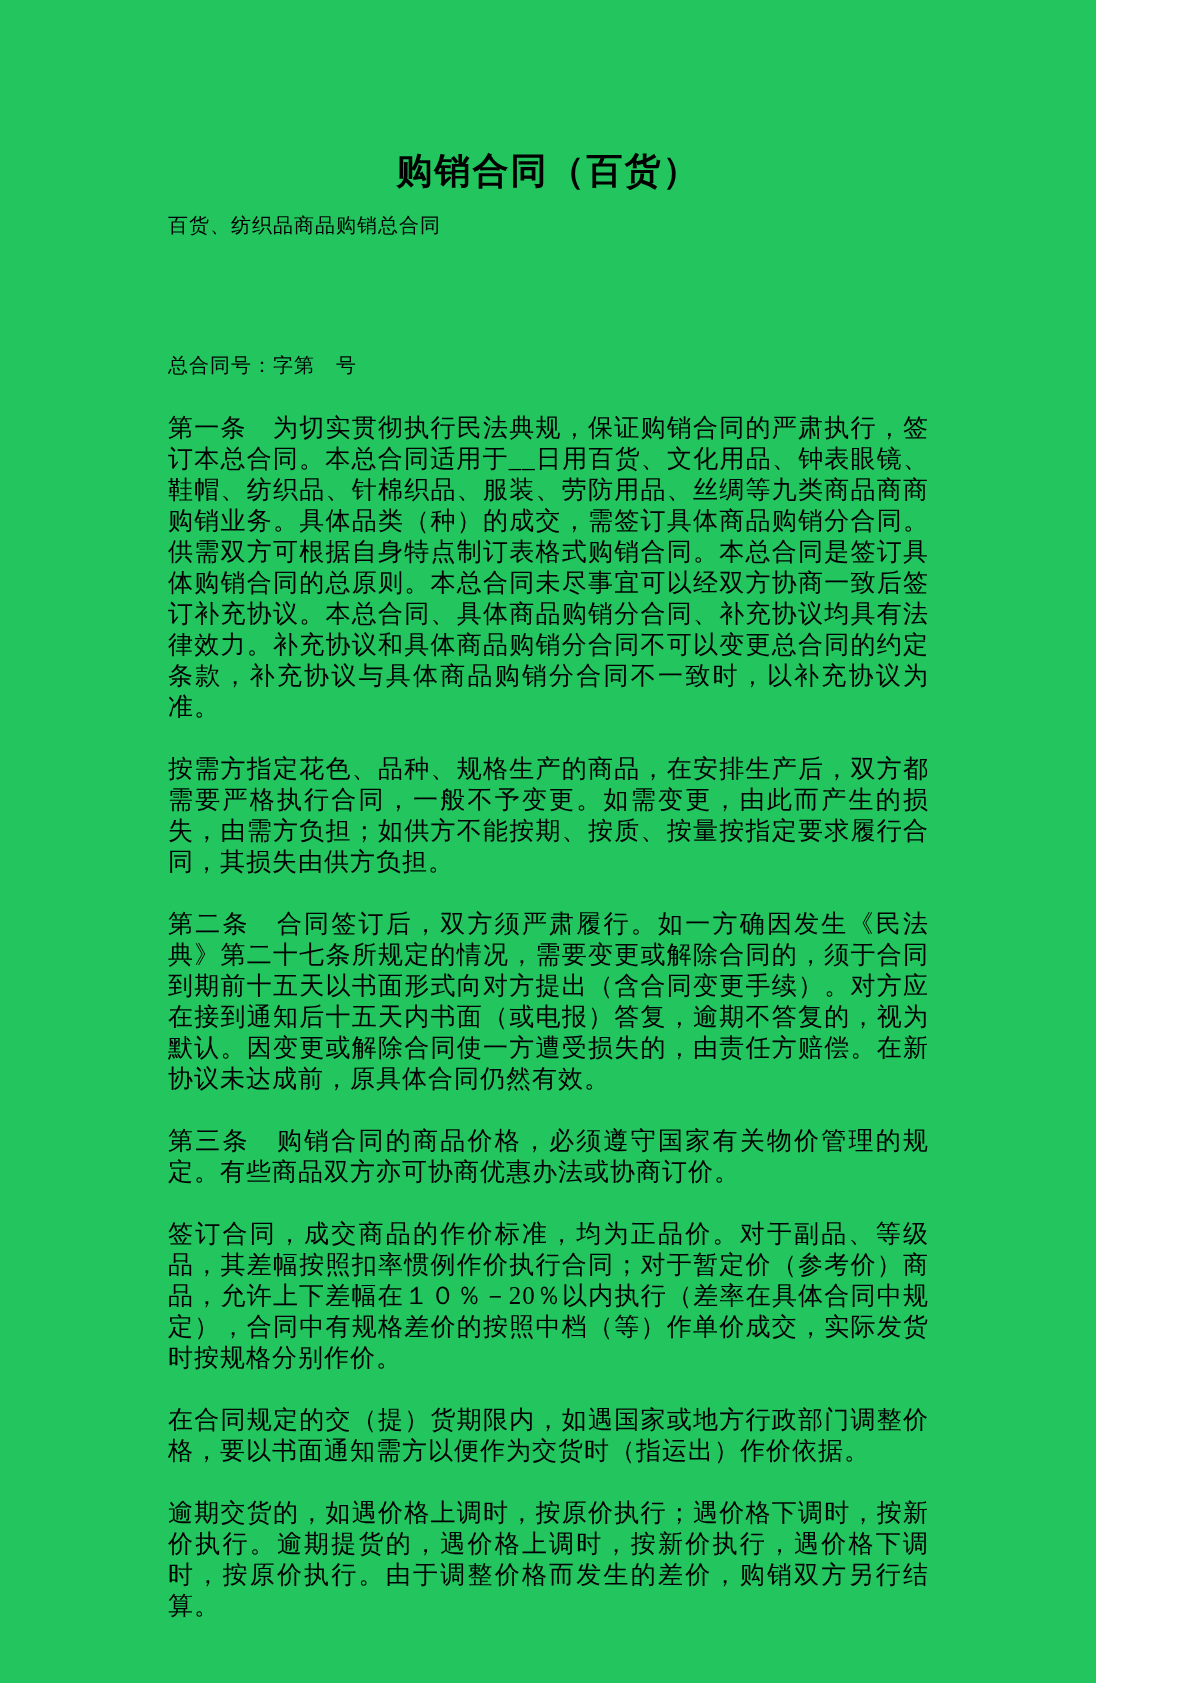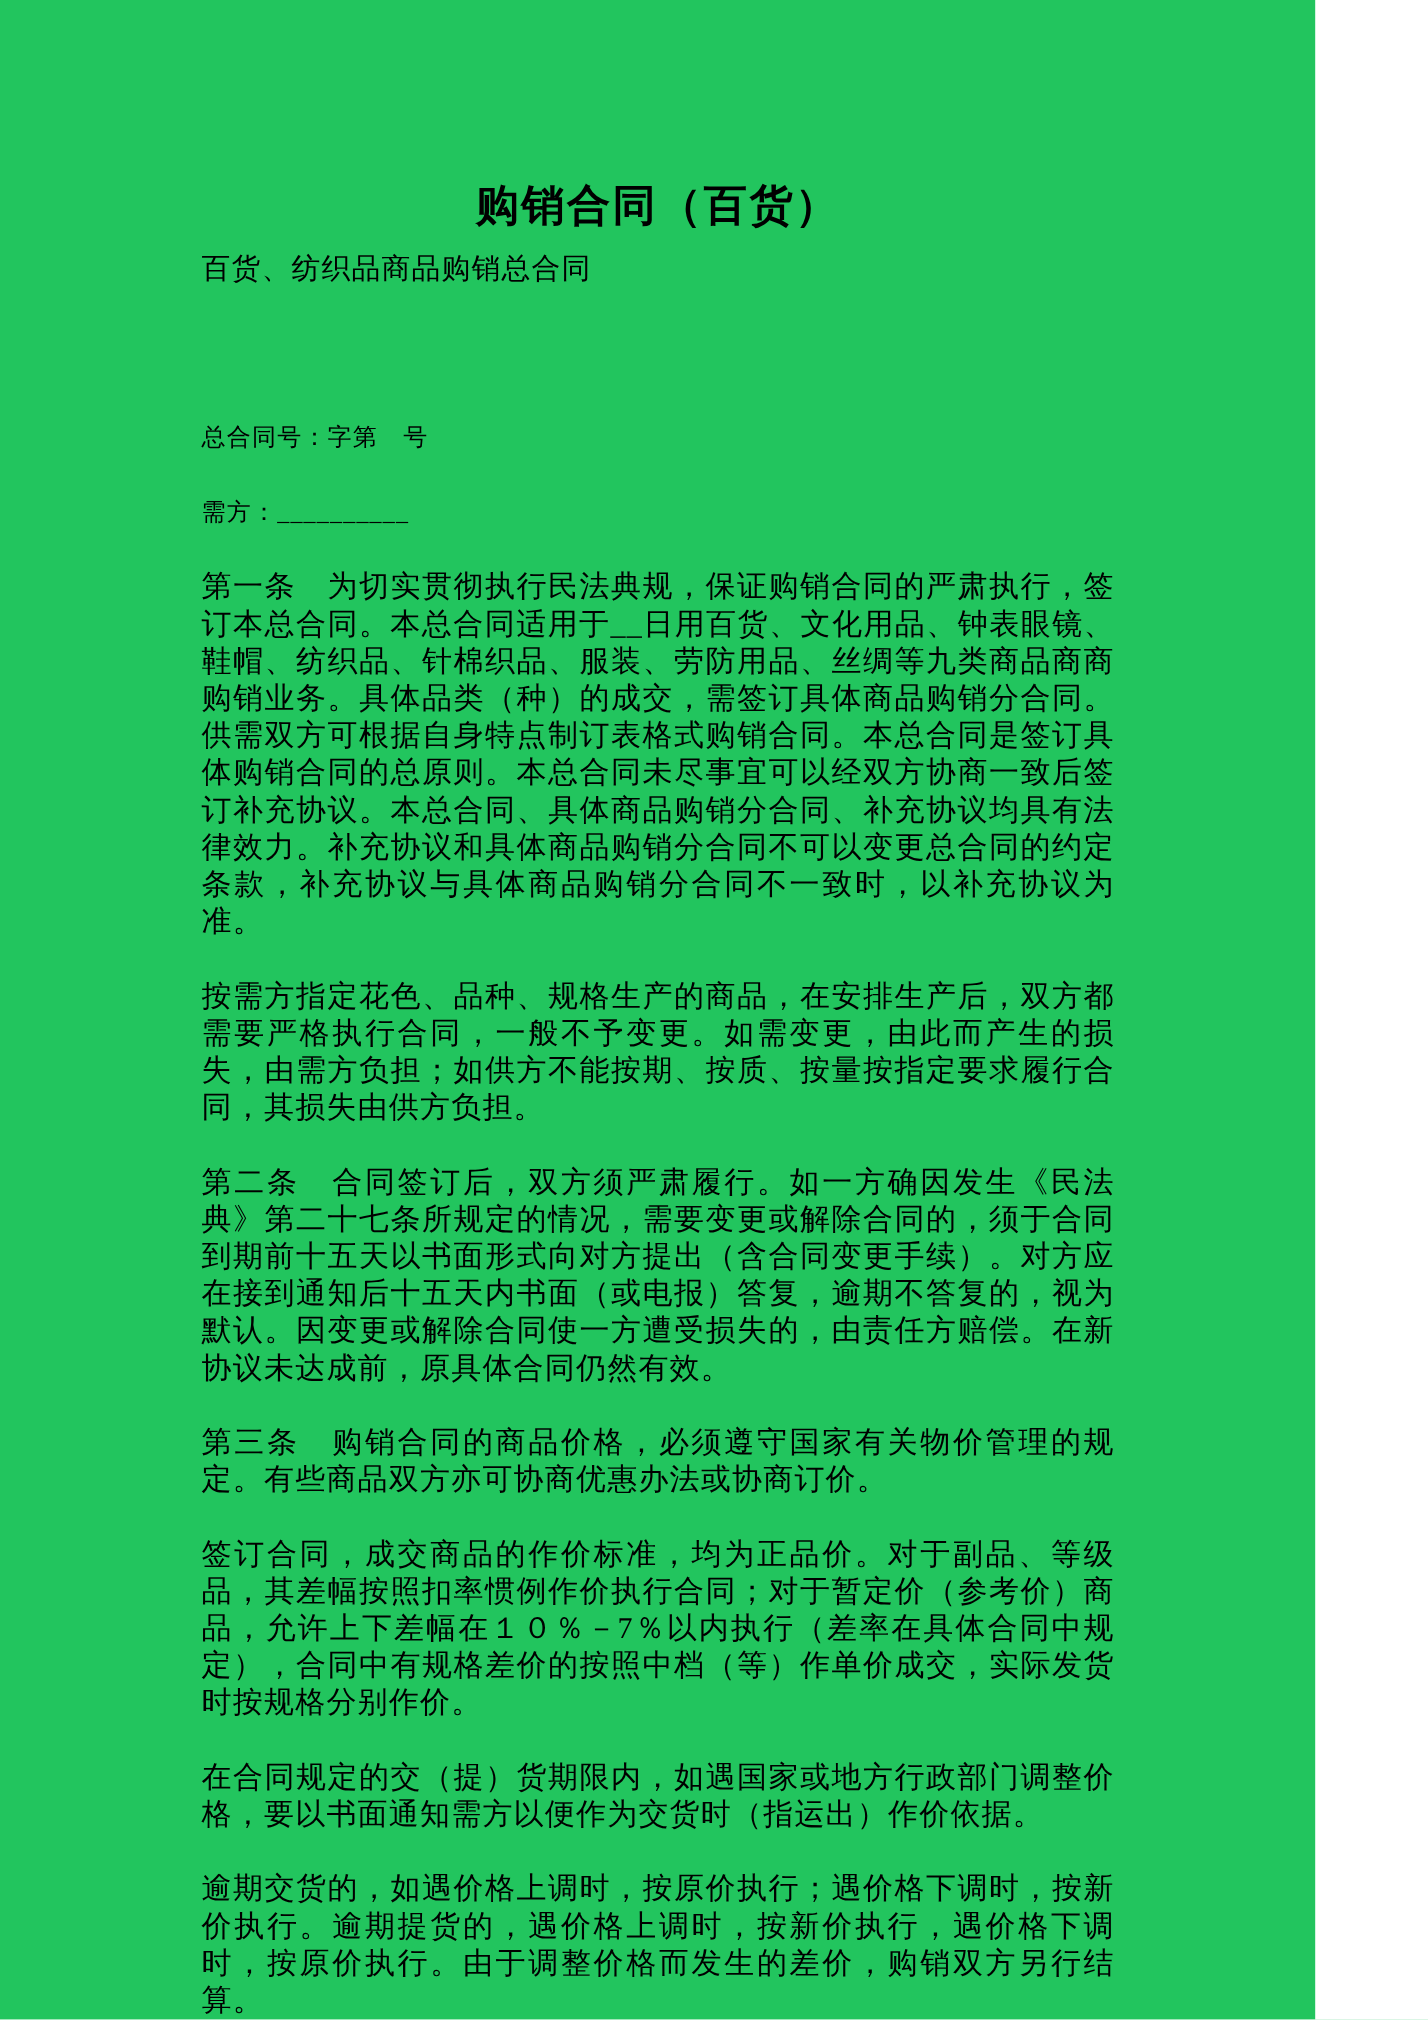--- a/index.html
+++ b/index.html
@@ -21,21 +21,21 @@
   .doc-title {
     margin: 0 0 16px 0;
     font-size: 36px;
     line-height: 46px;
     font-weight: 700;
     text-align: center;
     letter-spacing: 2px;
   }
   .subtitle {
     margin: 0 0 109px 0;
-    font-size: 24px;
+    font-size: 20px;
     line-height: 31px;
     letter-spacing: 1px;
   }
   .field-line {
     margin: 0 0 31px 0;
     font-size: 20px;
     line-height: 31px;
     letter-spacing: 1px;
   }
   .body-para {
@@ -51,29 +51,28 @@
 
 <div class="page">
 
   <h1 class="doc-title">购销合同（百货）</h1>
 
   <p class="subtitle">百货、纺织品商品购销总合同</p>
 
   <p class="field-line"><span>总合同号：</span><span>字第　号</span></p>
 
 
-  <p class="field-line"><span>需方：</span><span class="blank">__________</span></p>
 
   <p class="body-para">第一条　为切实贯彻执行民法典规，保证购销合同的严肃执行，签订本总合同。本总合同适用于__日用百货、文化用品、钟表眼镜、鞋帽、纺织品、针棉织品、服装、劳防用品、丝绸等九类商品商商购销业务。具体品类（种）的成交，需签订具体商品购销分合同。供需双方可根据自身特点制订表格式购销合同。本总合同是签订具体购销合同的总原则。本总合同未尽事宜可以经双方协商一致后签订补充协议。本总合同、具体商品购销分合同、补充协议均具有法律效力。补充协议和具体商品购销分合同不可以变更总合同的约定条款，补充协议与具体商品购销分合同不一致时，以补充协议为准。</p>
 
   <p class="body-para">按需方指定花色、品种、规格生产的商品，在安排生产后，双方都需要严格执行合同，一般不予变更。如需变更，由此而产生的损失，由需方负担；如供方不能按期、按质、按量按指定要求履行合同，其损失由供方负担。</p>
 
   <p class="body-para">第二条　合同签订后，双方须严肃履行。如一方确因发生《民法典》第二十七条所规定的情况，需要变更或解除合同的，须于合同到期前十五天以书面形式向对方提出（含合同变更手续）。对方应在接到通知后十五天内书面（或电报）答复，逾期不答复的，视为默认。因变更或解除合同使一方遭受损失的，由责任方赔偿。在新协议未达成前，原具体合同仍然有效。</p>
 
   <p class="body-para">第三条　购销合同的商品价格，必须遵守国家有关物价管理的规定。有些商品双方亦可协商优惠办法或协商订价。</p>
 
-  <p class="body-para">签订合同，成交商品的作价标准，均为正品价。对于副品、等级品，其差幅按照扣率惯例作价执行合同；对于暂定价（参考价）商品，允许上下差幅在１０％－7％以内执行（差率在具体合同中规定），合同中有规格差价的按照中档（等）作单价成交，实际发货时按规格分别作价。</p>
+  <p class="body-para">签订合同，成交商品的作价标准，均为正品价。对于副品、等级品，其差幅按照扣率惯例作价执行合同；对于暂定价（参考价）商品，允许上下差幅在１０％－20％以内执行（差率在具体合同中规定），合同中有规格差价的按照中档（等）作单价成交，实际发货时按规格分别作价。</p>
 
   <p class="body-para">在合同规定的交（提）货期限内，如遇国家或地方行政部门调整价格，要以书面通知需方以便作为交货时（指运出）作价依据。</p>
 
   <p class="body-para">逾期交货的，如遇价格上调时，按原价执行；遇价格下调时，按新价执行。逾期提货的，遇价格上调时，按新价执行，遇价格下调时，按原价执行。由于调整价格而发生的差价，购销双方另行结算。</p>
 
 </div>
 
 </body></html>

